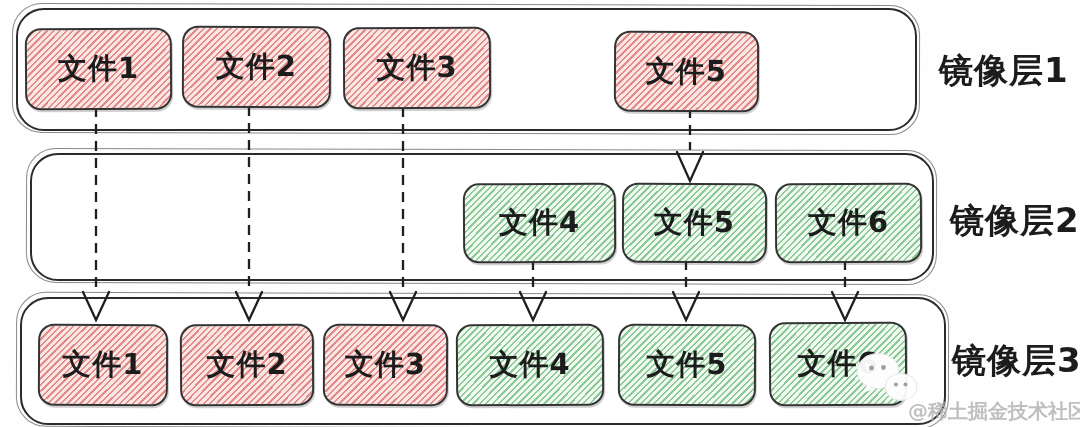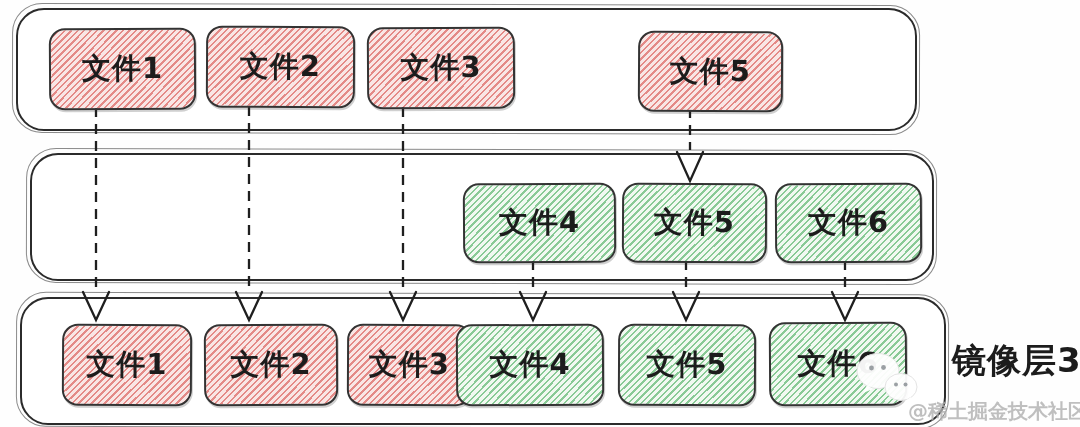--- a/index.html
+++ b/index.html
@@ -32,21 +32,20 @@
     position:absolute; border:2.2px solid #333; border-radius:16px;
     display:flex; align-items:center; justify-content:center;
     font-size:29px; font-weight:700; color:var(--ink);
     letter-spacing:1px; z-index:3;
     box-shadow:1px 2px 0 0 rgba(40,40,40,.22);
   }
   .file.red{
     background:repeating-linear-gradient(135deg,
       var(--red-stroke) 0px, var(--red-stroke) 1.7px,
       var(--red-bg) 1.7px, var(--red-bg) 4.6px);
-    margin-left:24px;
   }
   .file.green{
     background:repeating-linear-gradient(135deg,
       var(--green-stroke) 0px, var(--green-stroke) 1.7px,
       var(--green-bg) 1.7px, var(--green-bg) 4.6px);
     text-align:right;
   }
   .file:nth-child(odd){transform:rotate(-.35deg);}
   .file:nth-child(even){transform:rotate(.3deg);}
   
@@ -139,20 +138,22 @@
   <div class="file green" id="f-2-5">文件5</div>
   <div class="file green" id="f-2-6">文件6</div>
 
   <div class="file red" id="f-3-1">文件1</div>
   <div class="file red" id="f-3-2">文件2</div>
   <div class="file red" id="f-3-3">文件3</div>
   <div class="file green" id="f-3-4">文件4</div>
   <div class="file green" id="f-3-5">文件5</div>
   <div class="file green" id="f-3-6">文件6</div>
 
+  <div class="layer-label" id="label1">镜像层1</div>
+  <div class="layer-label" id="label2">镜像层2</div>
   <div class="layer-label" id="label3">镜像层3</div>
 
   <svg class="watermark" id="wm-icon" viewBox="0 0 72 58">
     <g>
       <ellipse cx="25" cy="21" rx="21" ry="17.5" fill="#ffffff" stroke="#e2e2e2" stroke-width="1" opacity="0.95"></ellipse>
       <path d="M14,35 l-4,8 l10,-4 z" fill="#ffffff" opacity="0.95"></path>
       <circle cx="18.5" cy="18" r="2.4" fill="#8a8f94" opacity="0.85"></circle>
       <circle cx="30.5" cy="17.5" r="2.4" fill="#8a8f94" opacity="0.85"></circle>
       <ellipse cx="48" cy="37" rx="16" ry="13.5" fill="#ffffff" stroke="#e2e2e2" stroke-width="1" opacity="0.95"></ellipse>
       <path d="M58,47 l3,7 l-9,-3 z" fill="#ffffff" opacity="0.95"></path>

